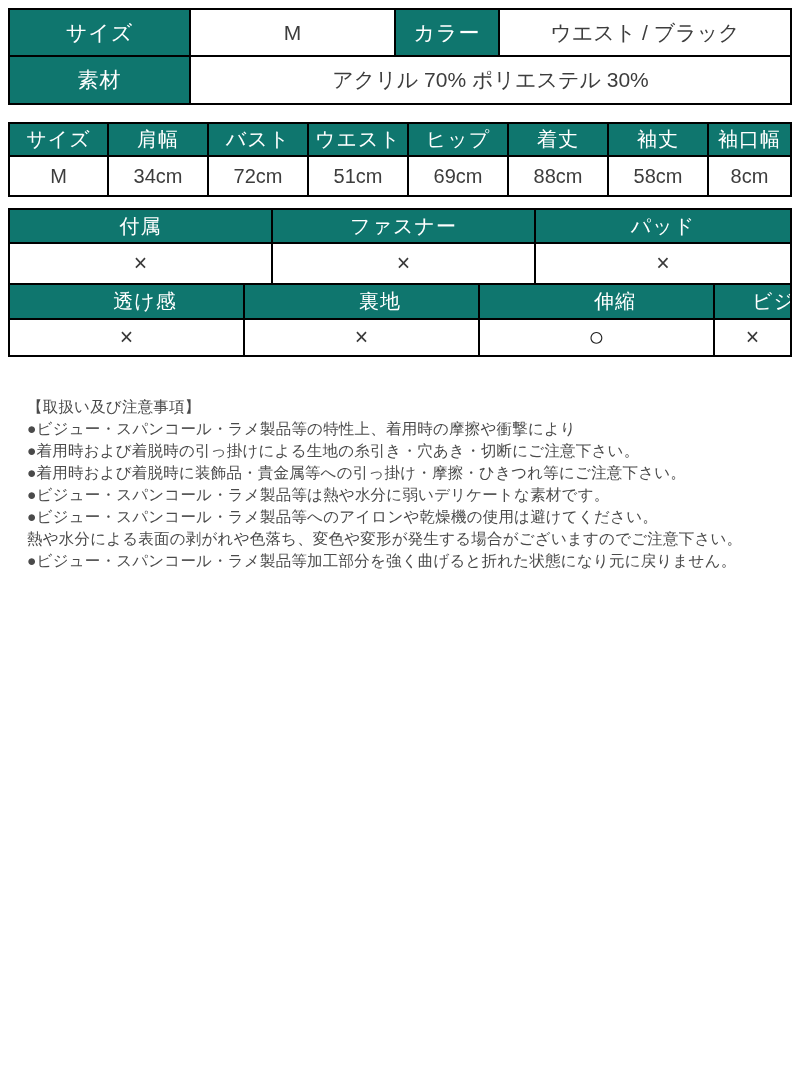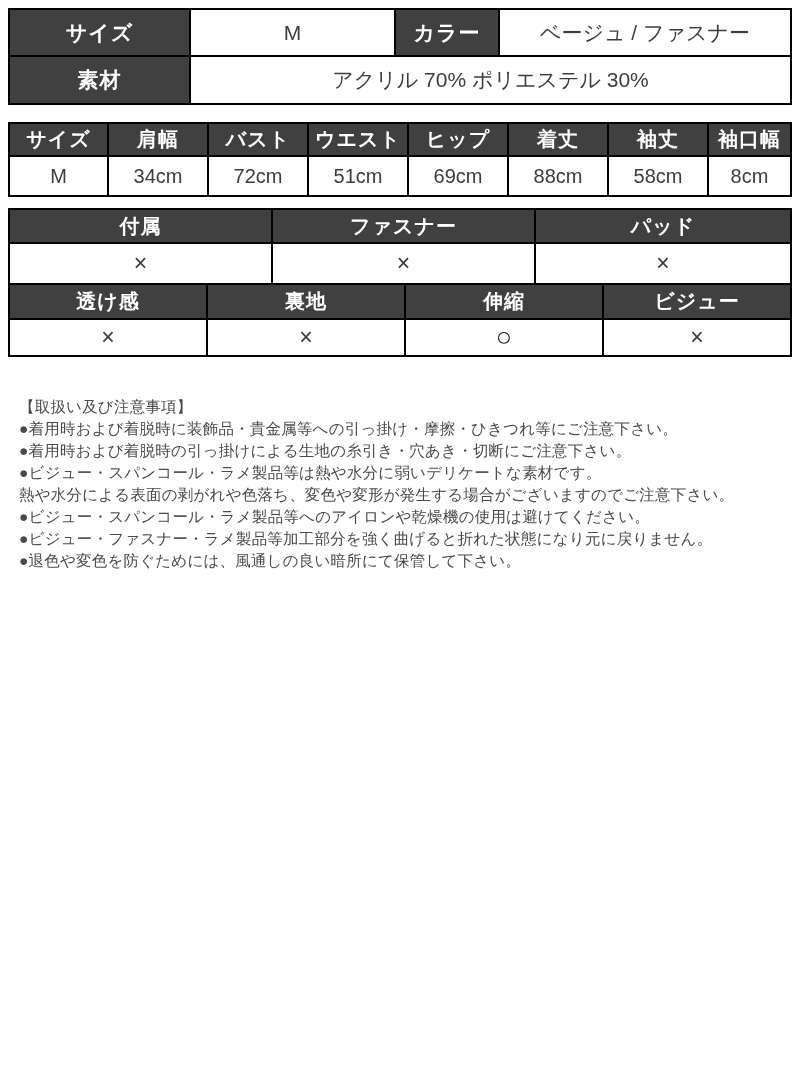--- a/index.html
+++ b/index.html
@@ -11,66 +11,66 @@
   .sheet{position:relative;width:800px;height:1067px;background:#fff;}
 
   table.t{
     border-collapse:collapse;position:absolute;table-layout:fixed;
     width:784px;left:8px;
   }
   .t td{
     border:2px solid #000;text-align:center;vertical-align:middle;
     padding:0;overflow:hidden;white-space:nowrap;
   }
-  .h{background:#404040;color:#ffffff;font-weight:bold;letter-spacing:1px;}
+  .h{background:#0f766e;color:#ffffff;font-weight:normal;letter-spacing:1px;}
   .v{background:#ffffff;color:#3d3d3d;font-weight:normal;}
 
   
   .t1{top:8px;font-size:21px;}
   .t1 tr.r1 td{height:45px;}
   .t1 tr.r2 td{height:46px;}
 
   
   .t2{top:122px;font-size:20px;}
   .t2 tr.hr td{height:31px;font-size:20px;}
   .t2 tr.vr td{height:38px;}
 
   
   .t3{top:208px;font-size:20px;border-radius:26px;}
   .t3 tr.hr td{height:32px;}
   .t3 tr.vr td{height:39px;}
 
   
   .t4{top:283px;font-size:20px;}
-  .t4 tr.hr td{height:33px;}
+  .t4 tr.hr td{height:33px;padding-left:37px;}
   .t4 tr.vr td{height:35px;}
 
   .sym{font-size:23px;color:#3a3a3a;font-weight:normal;}
   .sym-circle{font-size:27px;color:#1d1d1d;}
 
   
   .notes{
-    position:absolute;left:19px;top:396px;width:760px;
+    position:absolute;left:27px;top:396px;width:760px;
     font-size:15.5px;line-height:22px;color:#4a4a4a;
     letter-spacing:0.2px;white-space:nowrap;
   }
   .notes div{height:22px;}
 </style>
 </head>
 <body>
 
 <div class="sheet">
 
   <table class="t t1">
     <tbody>
         <tr class="r1">
       <td class="h" style="width:179px">サイズ</td>
       <td class="v" style="width:203px">M</td>
       <td class="h" style="width:102px">カラー</td>
-      <td class="v">ベージュ / ファスナー</td>
+      <td class="v">ウエスト / ブラック</td>
     </tr>
     <tr class="r2">
       <td class="h">素材</td>
       <td class="v" colspan="3">アクリル 70%  ポリエステル 30%</td>
     </tr>
   </tbody>
     </table>
 
   <table class="t t2">
     <tbody>
@@ -124,22 +124,22 @@
       <td class="v sym">×</td>
       <td class="v sym">×</td>
       <td class="v sym sym-circle">○</td>
       <td class="v sym">×</td>
     </tr>
   </tbody>
     </table>
 
   <div class="notes">
     <div>【取扱い及び注意事項】</div>
+    <div>●ビジュー・スパンコール・ラメ製品等の特性上、着用時の摩擦や衝撃により</div>
+    <div>●着用時および着脱時の引っ掛けによる生地の糸引き・穴あき・切断にご注意下さい。</div>
     <div>●着用時および着脱時に装飾品・貴金属等への引っ掛け・摩擦・ひきつれ等にご注意下さい。</div>
-    <div>●着用時および着脱時の引っ掛けによる生地の糸引き・穴あき・切断にご注意下さい。</div>
     <div>●ビジュー・スパンコール・ラメ製品等は熱や水分に弱いデリケートな素材です。</div>
+    <div>●ビジュー・スパンコール・ラメ製品等へのアイロンや乾燥機の使用は避けてください。</div>
     <div>熱や水分による表面の剥がれや色落ち、変色や変形が発生する場合がございますのでご注意下さい。</div>
-    <div>●ビジュー・スパンコール・ラメ製品等へのアイロンや乾燥機の使用は避けてください。</div>
-    <div>●ビジュー・ファスナー・ラメ製品等加工部分を強く曲げると折れた状態になり元に戻りません。</div>
-    <div>●退色や変色を防ぐためには、風通しの良い暗所にて保管して下さい。</div>
+    <div>●ビジュー・スパンコール・ラメ製品等加工部分を強く曲げると折れた状態になり元に戻りません。</div>
   </div>
 
 </div>
 
 </body></html>

